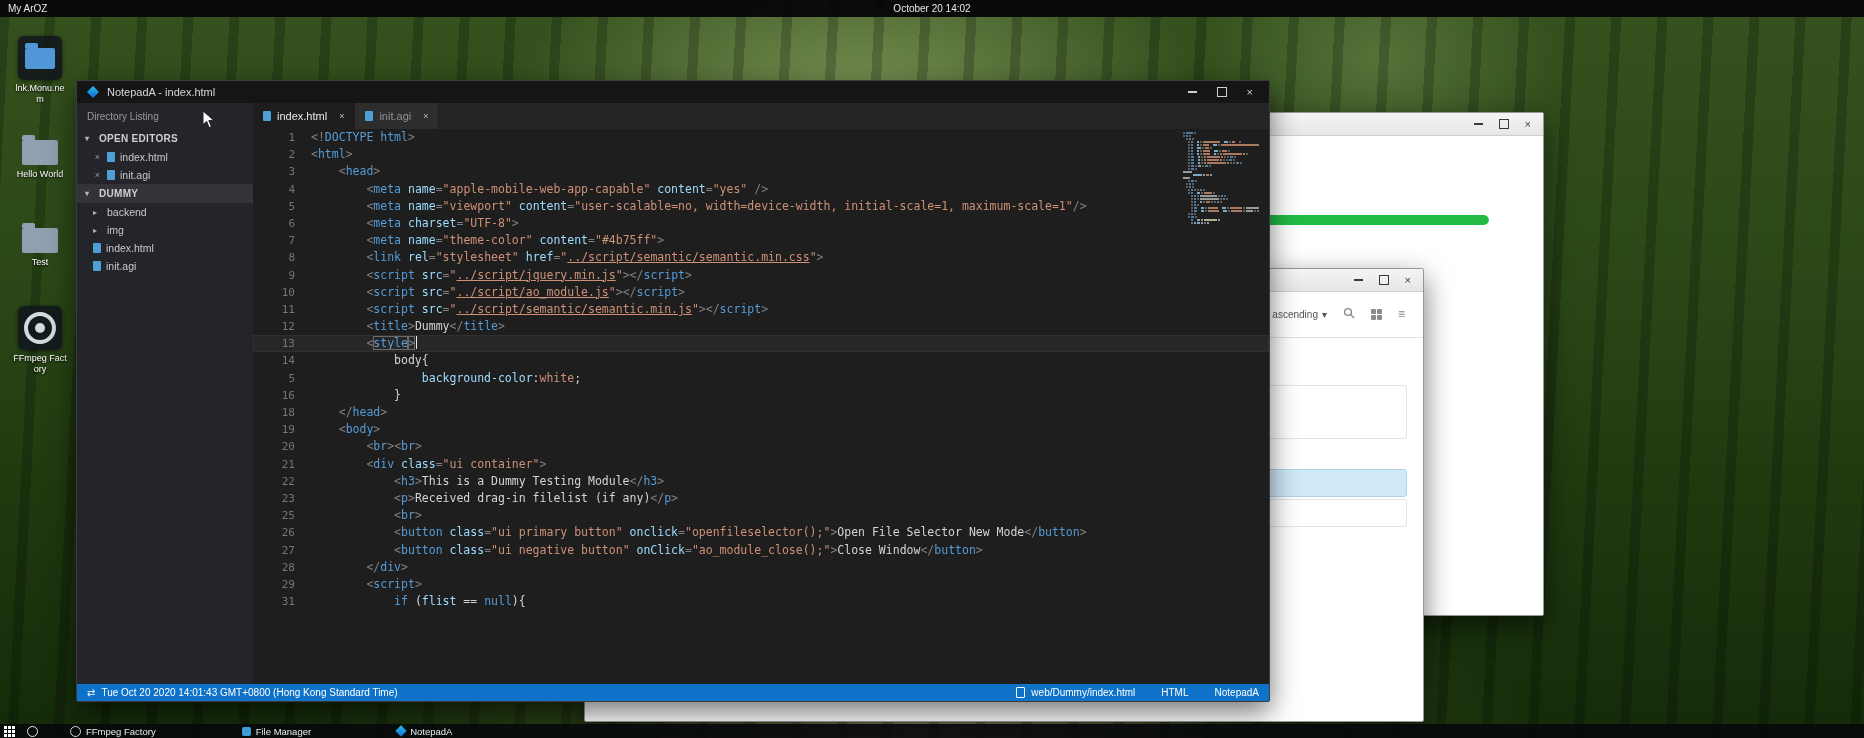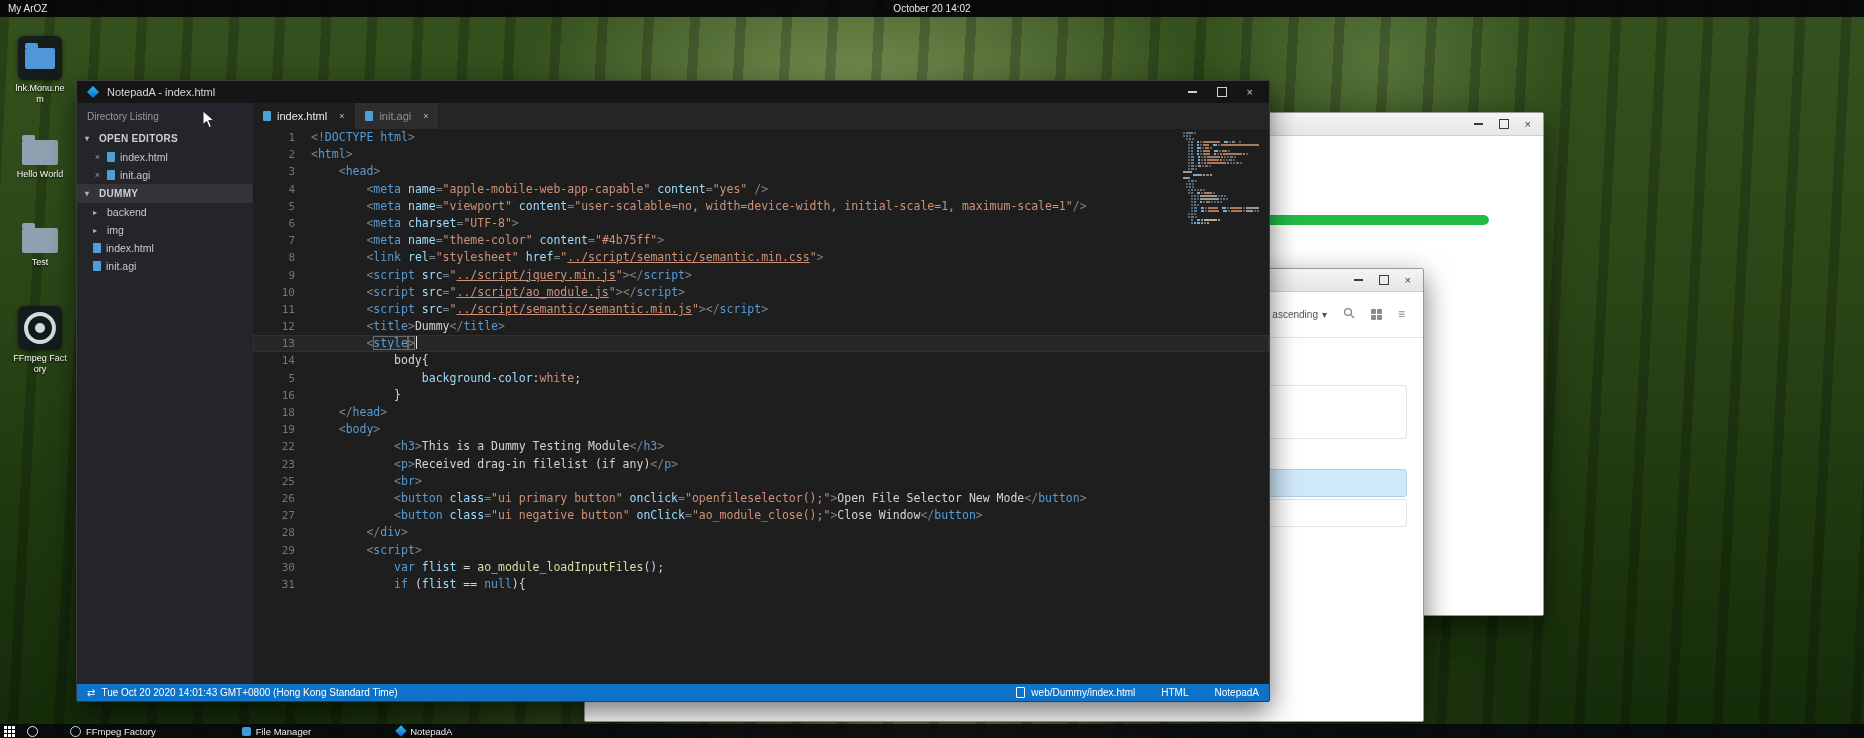--- a/index.html
+++ b/index.html
@@ -325,20 +325,28 @@
             </div>
             <div class="cl">
               <span class="ln">18</span>
               <span class="code"><span class="tk x">    </span><span class="tk p">&lt;/</span><span class="tk t">head</span><span class="tk p">&gt;</span></span>
             </div>
             <div class="cl">
               <span class="ln">19</span>
               <span class="code"><span class="tk x">    </span><span class="tk p">&lt;</span><span class="tk t">body</span><span class="tk p">&gt;</span></span>
             </div>
             <div class="cl">
+              <span class="ln">20</span>
+              <span class="code"><span class="tk x">        </span><span class="tk p">&lt;</span><span class="tk t">br</span><span class="tk p">&gt;</span><span class="tk p">&lt;</span><span class="tk t">br</span><span class="tk p">&gt;</span></span>
+            </div>
+            <div class="cl">
+              <span class="ln">21</span>
+              <span class="code"><span class="tk x">        </span><span class="tk p">&lt;</span><span class="tk t">div</span><span class="tk x"> </span><span class="tk a">class</span><span class="tk p">=</span><span class="tk s">"ui container"</span><span class="tk p">&gt;</span></span>
+            </div>
+            <div class="cl">
               <span class="ln">22</span>
               <span class="code"><span class="tk x">            </span><span class="tk p">&lt;</span><span class="tk t">h3</span><span class="tk p">&gt;</span><span class="tk x">This is a Dummy Testing Module</span><span class="tk p">&lt;/</span><span class="tk t">h3</span><span class="tk p">&gt;</span></span>
             </div>
             <div class="cl">
               <span class="ln">23</span>
               <span class="code"><span class="tk x">            </span><span class="tk p">&lt;</span><span class="tk t">p</span><span class="tk p">&gt;</span><span class="tk x">Received drag-in filelist (if any)</span><span class="tk p">&lt;/</span><span class="tk t">p</span><span class="tk p">&gt;</span></span>
             </div>
             <div class="cl">
               <span class="ln">25</span>
               <span class="code"><span class="tk x">            </span><span class="tk p">&lt;</span><span class="tk t">br</span><span class="tk p">&gt;</span></span>
@@ -351,24 +359,20 @@
               <span class="ln">27</span>
               <span class="code"><span class="tk x">            </span><span class="tk p">&lt;</span><span class="tk t">button</span><span class="tk x"> </span><span class="tk a">class</span><span class="tk p">=</span><span class="tk s">"ui negative button"</span><span class="tk x"> </span><span class="tk a">onClick</span><span class="tk p">=</span><span class="tk s">"ao_module_close();"</span><span class="tk p">&gt;</span><span class="tk x">Close Window</span><span class="tk p">&lt;/</span><span class="tk t">button</span><span class="tk p">&gt;</span></span>
             </div>
             <div class="cl">
               <span class="ln">28</span>
               <span class="code"><span class="tk x">        </span><span class="tk p">&lt;/</span><span class="tk t">div</span><span class="tk p">&gt;</span></span>
             </div>
             <div class="cl">
               <span class="ln">29</span>
               <span class="code"><span class="tk x">        </span><span class="tk p">&lt;</span><span class="tk t">script</span><span class="tk p">&gt;</span></span>
-            </div>
-            <div class="cl">
-              <span class="ln">30</span>
-              <span class="code"><span class="tk x">            </span><span class="tk k">var</span><span class="tk x"> </span><span class="tk i">flist</span><span class="tk x"> = </span><span class="tk f">ao_module_loadInputFiles</span><span class="tk x">();</span></span>
             </div>
             <div class="cl">
               <span class="ln">31</span>
               <span class="code"><span class="tk x">            </span><span class="tk k">if</span><span class="tk x"> (</span><span class="tk i">flist</span><span class="tk x"> == </span><span class="tk k">null</span><span class="tk x">){</span></span>
             </div>
           </div>
         <div class="minimap">
             <div class="mm-row"><span class="p" style="width: 2px;"></span><span class="t" style="width: 7px;"></span><span class="p" style="width: 2px;"></span></div>
             <div class="mm-row"><span class="p" style="width: 2px;"></span><span class="t" style="width: 2px;"></span><span class="p" style="width: 2px;"></span></div>
             <div class="mm-row"><span class="x" style="width: 2px; visibility: hidden;"></span><span class="p" style="width: 2px;"></span><span class="t" style="width: 2px;"></span><span class="p" style="width: 2px;"></span></div>

